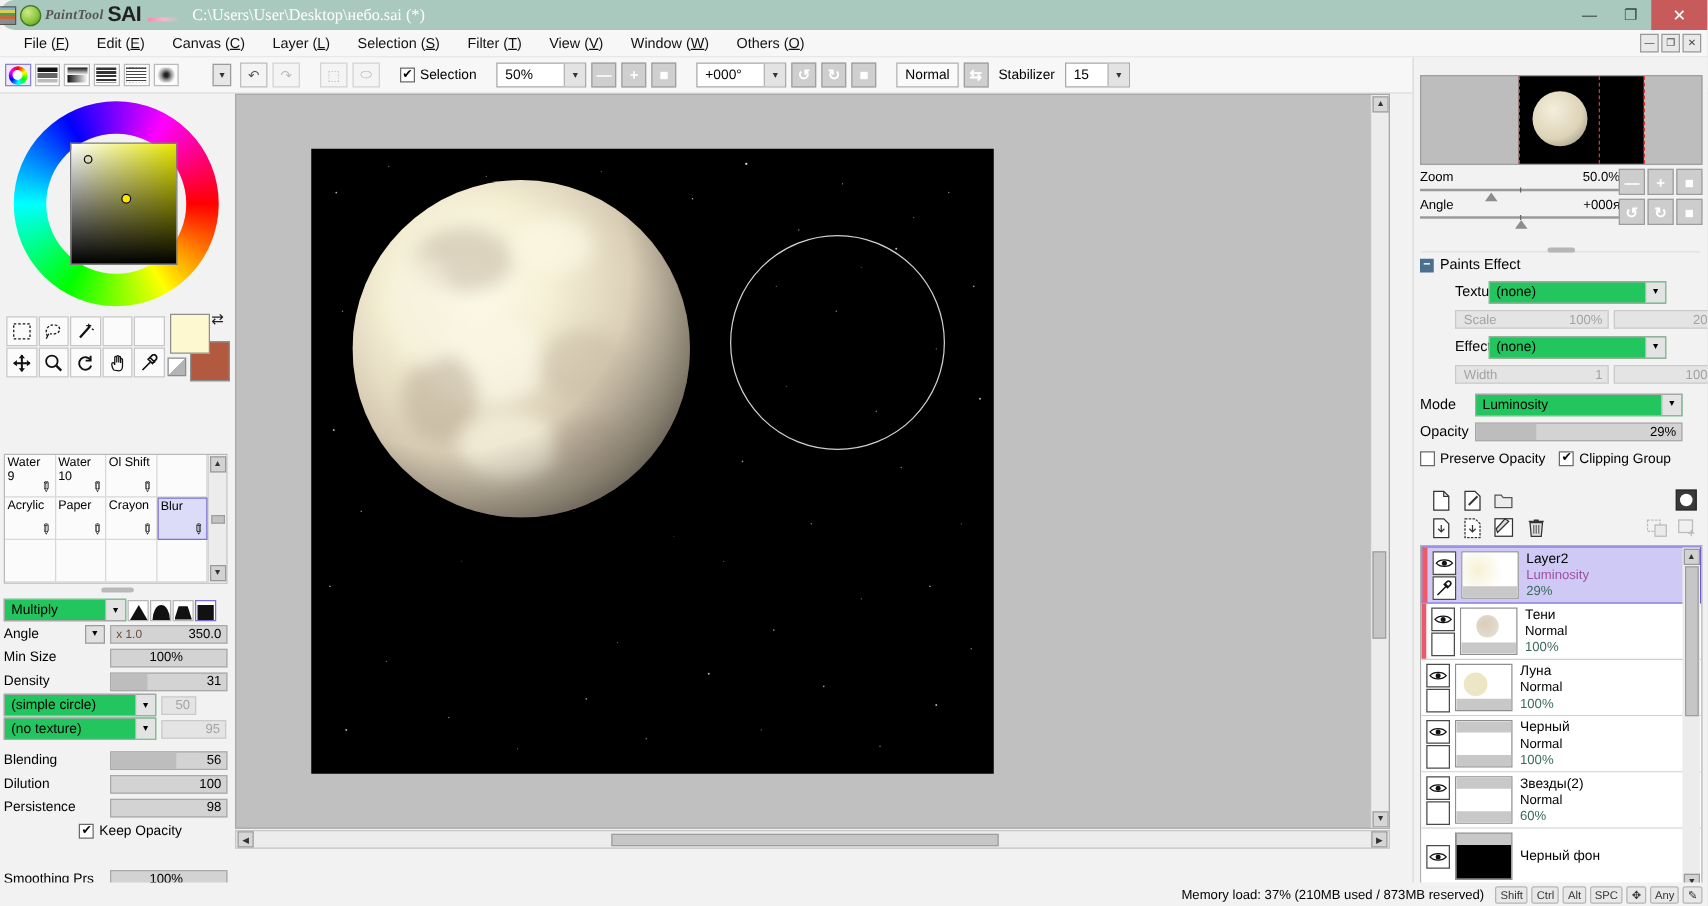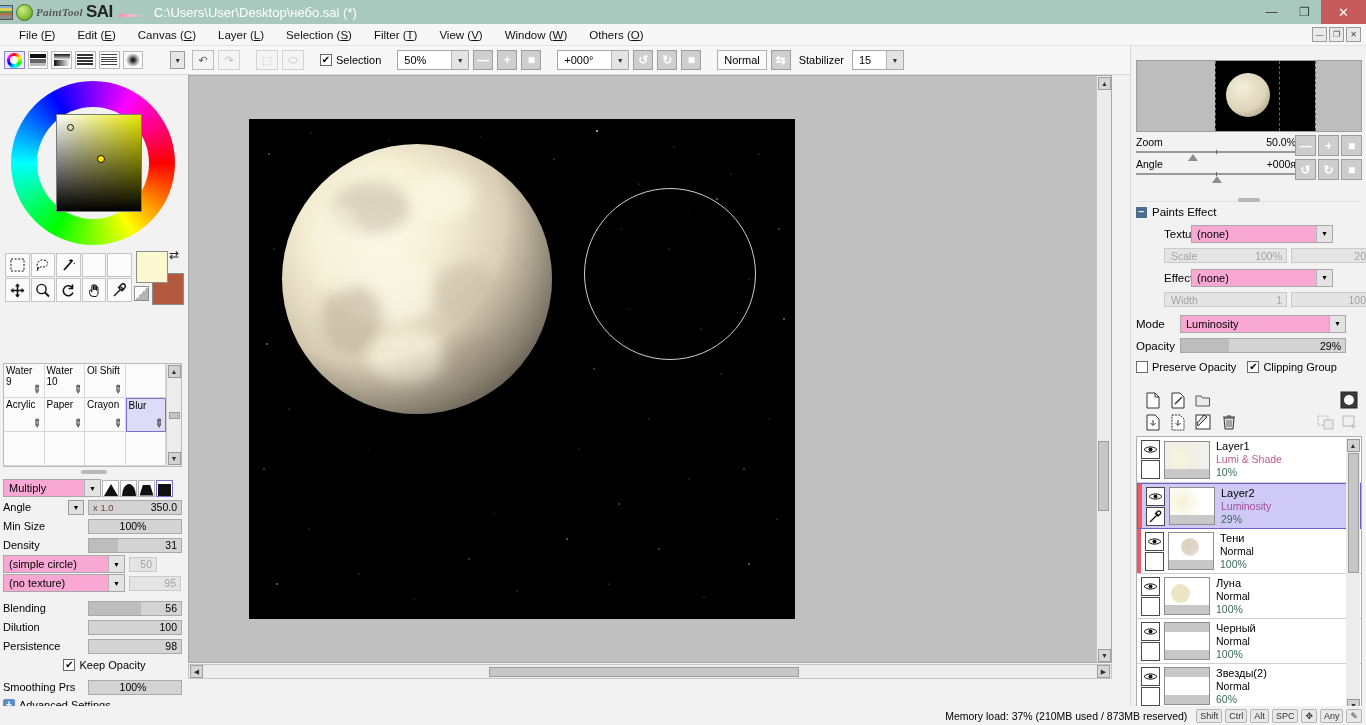--- a/index.html
+++ b/index.html
@@ -5,35 +5,35 @@
   * { box-sizing: border-box; margin:0; padding:0; }
   html,body{
     width:1366px; height:725px; overflow:hidden;
     font-family:"Liberation Sans", sans-serif; font-size:11px; color:#000;
     background:#f0f0f0;
   }
   .app{position:relative;width:1366px;height:725px;background:#f2f2f2;}
 
   
   .titlebar{position:absolute;left:0;top:0;width:1366px;height:24px;
-    background:#a9c9bf;display:flex;align-items:center;}
+    background:#a9c9bf;display:flex;align-items:center;border-radius:12px;}
   .logo{display:flex;align-items:center;padding-left:4px;gap:3px;}
   .logo-ball{width:17px;height:17px;border-radius:50%;
     background:radial-gradient(circle at 35% 32%, #cfe88a 0%, #8dc63f 55%, #4f8f22 100%);
     border:1.2px solid #3f7a1c;}
   .logo-strip{width:18px;height:15px;
     background:linear-gradient(180deg,#7fb0d8 0 18%,#d8cf56 18% 36%,#4f9d4f 36% 54%,#c46a3a 54% 72%,#8c8c8c 72% 100%);
     border:1px solid #555;margin-left:-9px;}
   .logo-pt{font-family:"Liberation Serif",serif;font-style:italic;font-weight:bold;
     font-size:11px;color:#555;letter-spacing:.3px;}
   .logo-sai{font-family:"Liberation Sans",sans-serif;font-weight:bold;font-size:17px;
     color:#222;letter-spacing:-0.5px;}
   .logo-swoosh{width:26px;height:3px;margin-left:2px;margin-top:6px;
     background:linear-gradient(90deg,#f28bb0,#f7b8cd,rgba(255,255,255,0));border-radius:2px;}
-  .title-path{margin-left:10px;font-size:13px;color:#ffffff;}
+  .title-path{margin-left:10px;font-size:13px;color:#ffffff;font-family:Liberation Serif, serif;}
   .winbtns{margin-left:auto;display:flex;height:24px;}
   .winbtn{width:33px;height:24px;display:flex;align-items:center;justify-content:center;
     color:#33413d;font-size:12px;}
   .winbtn.close{background:#c75b5b;color:#fff;width:45px;font-size:13px;}
 
   
   .menubar{position:absolute;left:0;top:24px;width:1366px;height:22px;
     background:#f7f7f7;display:flex;align-items:center;padding-left:8px;gap:0px;
     border-bottom:1px solid #e3e3e3;}
   .menuitem{padding:2px 11px;font-size:11.5px;color:#111;white-space:nowrap;}
@@ -124,21 +124,21 @@
   .hscroll-thin .th{position:absolute;left:78px;top:2px;width:26px;height:4px;background:#b9b9b9;border-radius:2px;}
 
   .bsettings{position:absolute;left:3px;top:404px;width:179px;}
   .row{display:flex;align-items:center;height:18px;margin-bottom:1px;}
   .lbl{font-size:11px;width:68px;}
   .field{flex:1;height:15px;border:1px solid #a9a9a9;background:#d3d3d3;position:relative;
     display:flex;align-items:center;justify-content:flex-end;padding-right:4px;font-size:10.5px;}
   .field .fill{position:absolute;left:0;top:0;bottom:0;background:#bdbdbd;}
   .field.disabled{color:#a3a3a3;background:#e4e4e4;border-color:#cacaca;}
   .field .lead{position:absolute;left:4px;font-size:9.5px;color:#6a4a3a;}
-  .combo2{width:100%;height:18px;border:1px solid #a8a8a8;background:#f9a8d4;display:flex;
+  .combo2{width:100%;height:18px;border:1px solid #a8a8a8;background:#22c55e;display:flex;
     align-items:center;justify-content:space-between;padding-left:5px;font-size:11px;}
   .combo2 .arrow{width:16px;height:16px;background:#e3e3e3;border-left:1px solid #b5b5b5;
     display:flex;align-items:center;justify-content:center;font-size:7px;}
   .shapes{display:flex;gap:0;border:0;}
   .shp{width:17px;height:17px;border:1px solid #b5b5b5;background:#fff;margin-left:1px;
     display:flex;align-items:flex-end;justify-content:center;}
   .shp.sel{border:1.5px solid #7b6fd0;}
   .tri{width:0;height:0;border-left:7px solid transparent;border-right:7px solid transparent;border-bottom:12px solid #111;}
   .bell{width:14px;height:12px;background:#111;border-radius:50% 50% 0 0 / 100% 100% 0 0;}
   .trap{width:14px;height:11px;background:#111;clip-path:polygon(25% 0,75% 0,100% 100%,0 100%);}
@@ -543,21 +543,21 @@
         </div>
       </div>
 
       <div class="row" style="justify-content:center;padding-left:24px;">
         <div class="chk">
           <div class="cbox">✔</div>
           <span>Keep Opacity</span>
         </div>
       </div>
 
-      <div class="row" style="margin-top:4px">
+      <div class="row" style="margin-top:20px">
         <span class="lbl" style="width:85px">Smoothing Prs</span>
         <div class="field" style="flex:none;width:94px;justify-content:center;">
           <span>100%</span>
         </div>
       </div>
 
       <div class="adv">
         <div class="plusbox">+</div>
         <span>Advanced Settings</span>
       </div>
@@ -849,40 +849,20 @@
         <div class="lpbtn" style="left:203px;top:22px;opacity:.35">
             <svg width="16" height="15">
               <rect x="1" y="1" width="11" height="10" fill="#eee" stroke="#555"></rect>
               <path d="M11 9 v5 M8.5 11.5 h5" stroke="#555"></path>
             </svg>
           </div>
       </div>
 
       <div class="lp-list">
 
-        <div class="lrow" style="height:46px">
-          <div class="eyecol">
-            <div class="eyebox">
-                <svg width="15" height="9">
-                  <path d="M1 4.5 C4 1,11 1,14 4.5 C11 8,4 8,1 4.5 z" fill="none" stroke="#111"></path>
-                  <circle cx="7.5" cy="4.5" r="2" fill="#111"></circle>
-                </svg>
-              </div>
-            <div class="eyebox"></div>
-          </div>
-          <div class="thumb">
-            <div style="position:absolute;inset:0;background:radial-gradient(circle at 32% 45%,rgba(250,246,215,.9),rgba(235,232,220,.25) 45%,rgba(255,255,255,0) 70%),#f1f0ea;"></div>
-            <div class="base"></div>
-          </div>
-          <div>
-            <div class="lname">Layer1</div>
-            <div class="lmode" style="color:#c05a90">Lumi &amp; Shade</div>
-            <div class="lop">10%</div>
-          </div>
-        </div>
 
         <div class="lrow sel" style="height:46px">
           <div class="clipbar"></div>
           <div class="eyecol" style="margin-left:4px">
             <div class="eyebox">
                 <svg width="15" height="9">
                   <path d="M1 4.5 C4 1,11 1,14 4.5 C11 8,4 8,1 4.5 z" fill="none" stroke="#111"></path>
                   <circle cx="7.5" cy="4.5" r="2" fill="#111"></circle>
                 </svg>
               </div>

